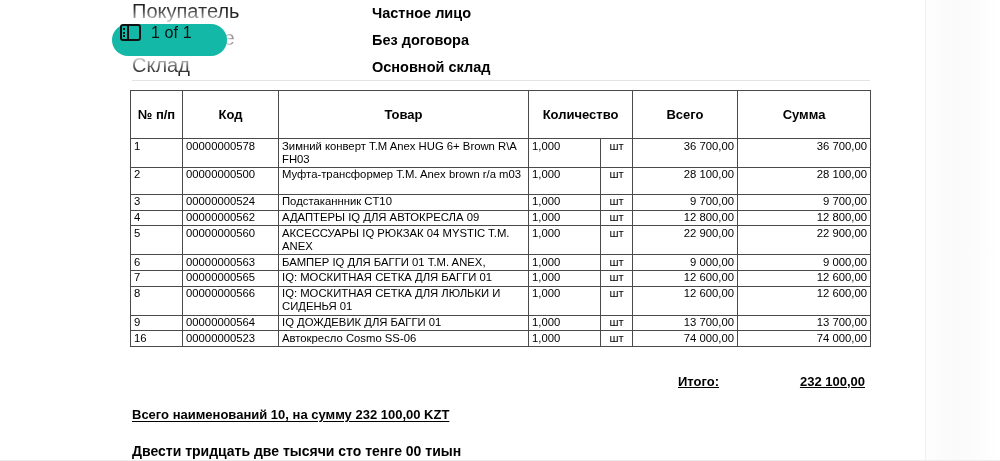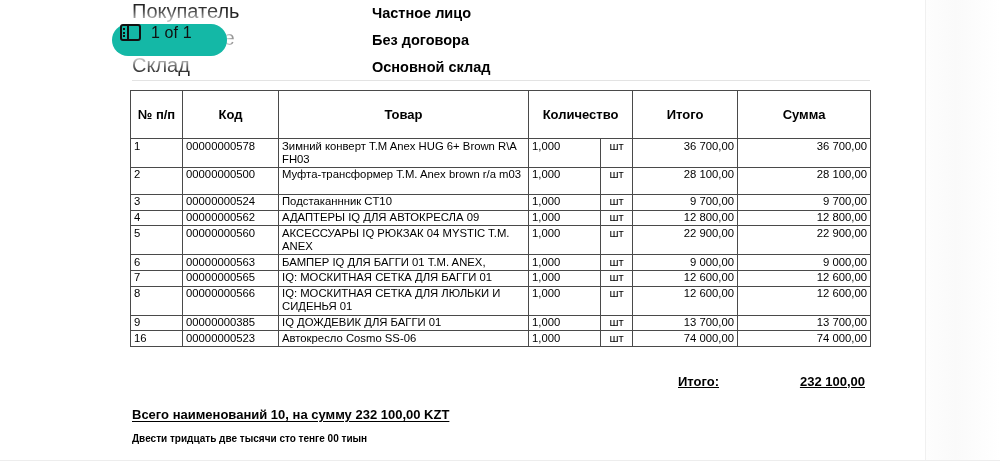--- a/index.html
+++ b/index.html
@@ -209,24 +209,24 @@
   }
   #footer-summary {
     font-size: 13px;
     font-weight: 700;
     text-decoration: underline;
     text-underline-offset: 2px;
     line-height: 19px;
     white-space: nowrap;
   }
   #footer-amount-words {
-    font-size: 10px;
+    font-size: 14px;
     font-weight: bold;
     line-height: 22px;
-    margin-top: 4px;
+    margin-top: 16px;
     white-space: nowrap;
   }
 
   #bottom-edge {
     position: absolute;
     left: 0;
     top: 460px;
     width: 1000px;
     height: 1px;
     background: #ededed;
@@ -274,21 +274,21 @@
         <col class="col-unit">
         <col class="col-price">
         <col class="col-sum">
     </colgroup>
     <thead>
       <tr>
         <th>№ п/п</th>
         <th>Код</th>
         <th>Товар</th>
         <th colspan="2">Количество</th>
-        <th>Итого</th>
+        <th>Всего</th>
         <th>Сумма</th>
       </tr>
     </thead>
     <tbody id="items-tbody">
         <tr class="h2">
           <td class="c-num">1</td>
           <td class="c-code">00000000578</td>
           <td class="c-name">Зимний конверт T.M Anex HUG 6+ Brown R\A FH03</td>
           <td class="c-qty">1,000</td>
           <td class="c-unit">шт</td>
@@ -353,21 +353,21 @@
           <td class="c-num">8</td>
           <td class="c-code">00000000566</td>
           <td class="c-name">IQ: МОСКИТНАЯ СЕТКА ДЛЯ ЛЮЛЬКИ И СИДЕНЬЯ 01</td>
           <td class="c-qty">1,000</td>
           <td class="c-unit">шт</td>
           <td class="c-price">12 600,00</td>
           <td class="c-sum">12 600,00</td>
         </tr>
         <tr class="h1">
           <td class="c-num">9</td>
-          <td class="c-code">00000000385</td>
+          <td class="c-code">00000000564</td>
           <td class="c-name">IQ ДОЖДЕВИК ДЛЯ БАГГИ 01</td>
           <td class="c-qty">1,000</td>
           <td class="c-unit">шт</td>
           <td class="c-price">13 700,00</td>
           <td class="c-sum">13 700,00</td>
         </tr>
         <tr class="h1">
           <td class="c-num">16</td>
           <td class="c-code">00000000523</td>
           <td class="c-name">Автокресло Cosmo SS-06</td>

